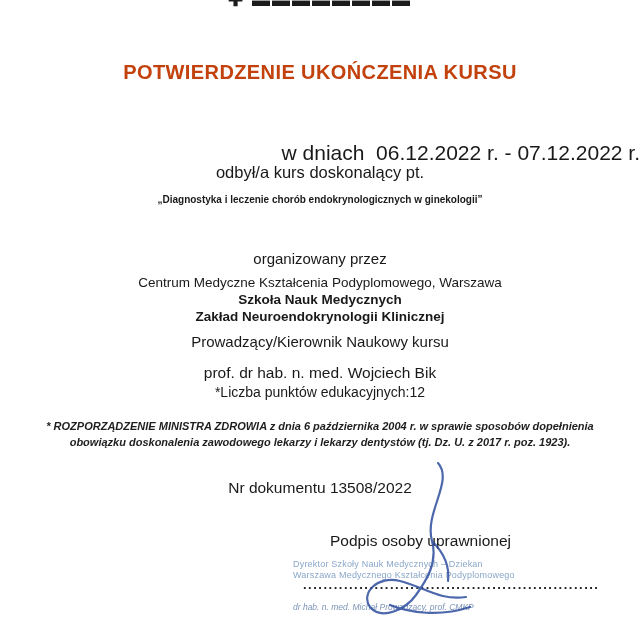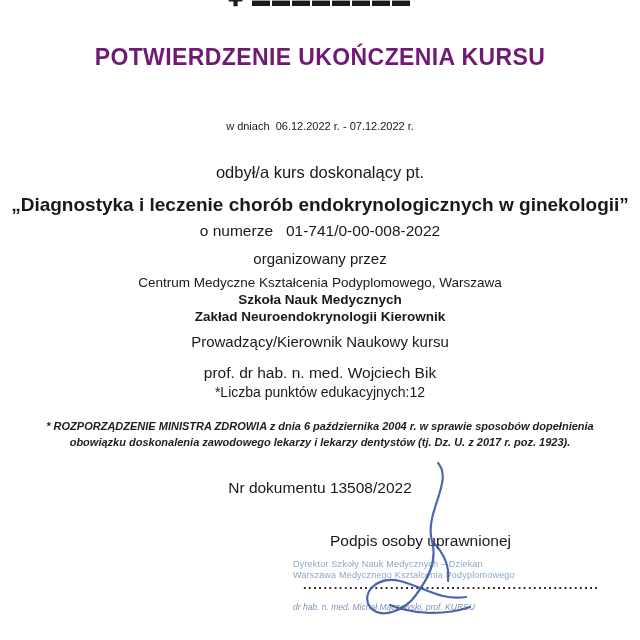--- a/index.html
+++ b/index.html
@@ -14,25 +14,25 @@
   }
   .line{position:absolute;left:0;width:100%;text-align:center;white-space:pre-wrap;}
   .cut-header{
     position:absolute;top:0;left:205px;width:230px;height:9px;
     overflow:hidden;text-align:center;
   }
   .cut-header span{
     display:inline-block;transform:translateY(-11px);
     font-weight:bold;font-size:18px;letter-spacing:2px;color:#1c1c1c;
   }
-  .title{top:44px;font-size:23px;font-weight:bold;letter-spacing:.4px;color:#701a75;}
+  .title{top:61px;font-size:20px;font-weight:bold;letter-spacing:.4px;color:#c2410c;}
   .recipient{top:97px;font-size:16.5px;}
-  .dates{top:120px;font-size:11px;}
+  .dates{top:141px;font-size:21px;text-align:right;}
   .course-intro{top:163px;font-size:16.5px;}
-  .course-title{top:194px;font-size:19px;font-weight:600;}
+  .course-title{top:194px;font-size:10px;font-weight:600;}
   .number{top:222px;font-size:15.5px;}
   .organized{top:250px;font-size:15px;}
   .org1{top:275px;font-size:13.5px;font-weight:400;}
   .org2{top:292px;font-size:13.5px;font-weight:600;}
   .org3{top:309px;font-size:13.5px;font-weight:600;}
   .leader-label{top:333px;font-size:15px;}
   .leader-name{top:364px;font-size:15.5px;}
   .points{top:384px;font-size:14px;text-align:center;}
   .disclaimer{
     top:419px;left:20px;width:600px;
@@ -69,39 +69,38 @@
 <div class="page">
 
   <div class="cut-header">
     <span>✚  ▬▬▬▬▬▬▬▬</span>
   </div>
 
   <div class="line title">POTWIERDZENIE UKOŃCZENIA KURSU</div>
   <div class="line dates">w dniach&nbsp; 06.12.2022 r. - 07.12.2022 r.</div>
   <div class="line course-intro">odbył/a kurs doskonalący pt.</div>
   <div class="line course-title">„Diagnostyka i leczenie chorób endokrynologicznych w ginekologii”</div>
-  <div class="line number">o numerze&nbsp;&nbsp; 01-741/0-00-008-2022</div>
   <div class="line organized">organizowany przez</div>
   <div class="line org1">Centrum Medyczne Kształcenia Podyplomowego, Warszawa</div>
   <div class="line org2">Szkoła Nauk Medycznych</div>
-  <div class="line org3">Zakład Neuroendokrynologii Kierownik</div>
+  <div class="line org3">Zakład Neuroendokrynologii Klinicznej</div>
   <div class="line leader-label">Prowadzący/Kierownik Naukowy kursu</div>
   <div class="line leader-name">prof. dr hab. n. med. Wojciech Bik</div>
   <div class="line points">*Liczba punktów edukacyjnych:12</div>
   <div class="line disclaimer">* ROZPORZĄDZENIE MINISTRA ZDROWIA z dnia 6 października 2004 r. w sprawie sposobów dopełnienia obowiązku doskonalenia zawodowego lekarzy i lekarzy dentystów (tj. Dz. U. z 2017 r. poz. 1923).</div>
   <div class="line doc-number">Nr dokumentu 13508/2022</div>
 
   <div class="sig-label">Podpis osoby uprawnionej</div>
 
   <div class="stamp stamp1">Dyrektor Szkoły Nauk Medycznych – Dziekan</div>
   <div class="stamp stamp2">Warszawa Medycznego Kształcenia Podyplomowego</div>
 
   <div class="dotted">..........................................................</div>
 
-  <div class="bottom-note">dr hab. n. med. Michał Mączewski, prof. KURSU</div>
+  <div class="bottom-note">dr hab. n. med. Michał Prowadzący, prof. CMKP</div>
 
   <svg class="signature-svg" width="190" height="185" viewBox="0 0 190 185">
     <g fill="none" stroke="#2f4d9e" stroke-width="2.2" stroke-linecap="round" opacity="0.85">
       <path d="M118 8 C 134 26, 104 58, 112 86 C 118 108, 106 126, 96 140 C 86 154, 62 166, 50 152 C 40 138, 58 120, 80 126 C 104 132, 120 146, 146 142"></path>
       <path d="M70 150 C 90 158, 120 162, 150 152"></path>
       <path d="M112 86 C 122 96, 130 110, 128 126"></path>
     </g>
   </svg>
 
 </div>

